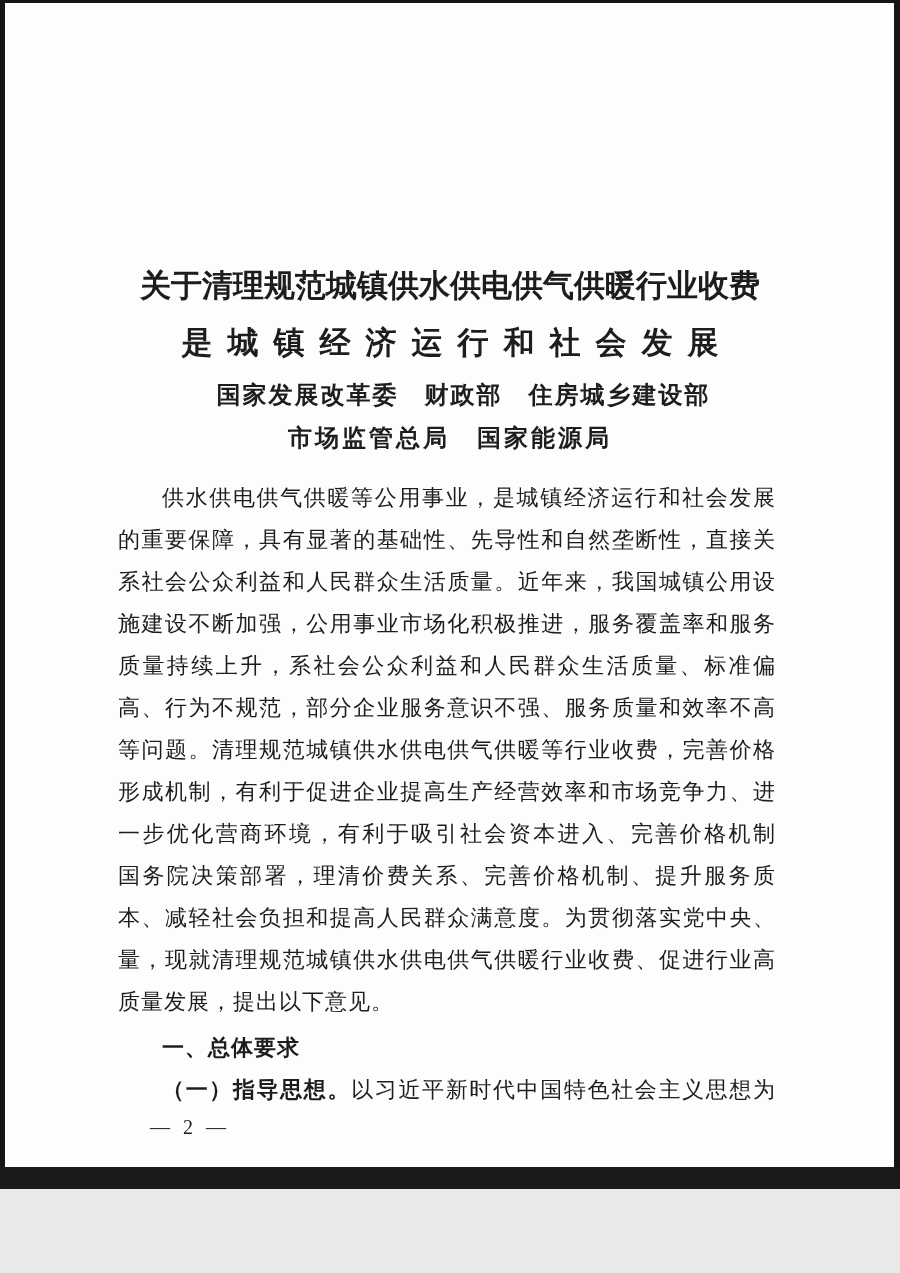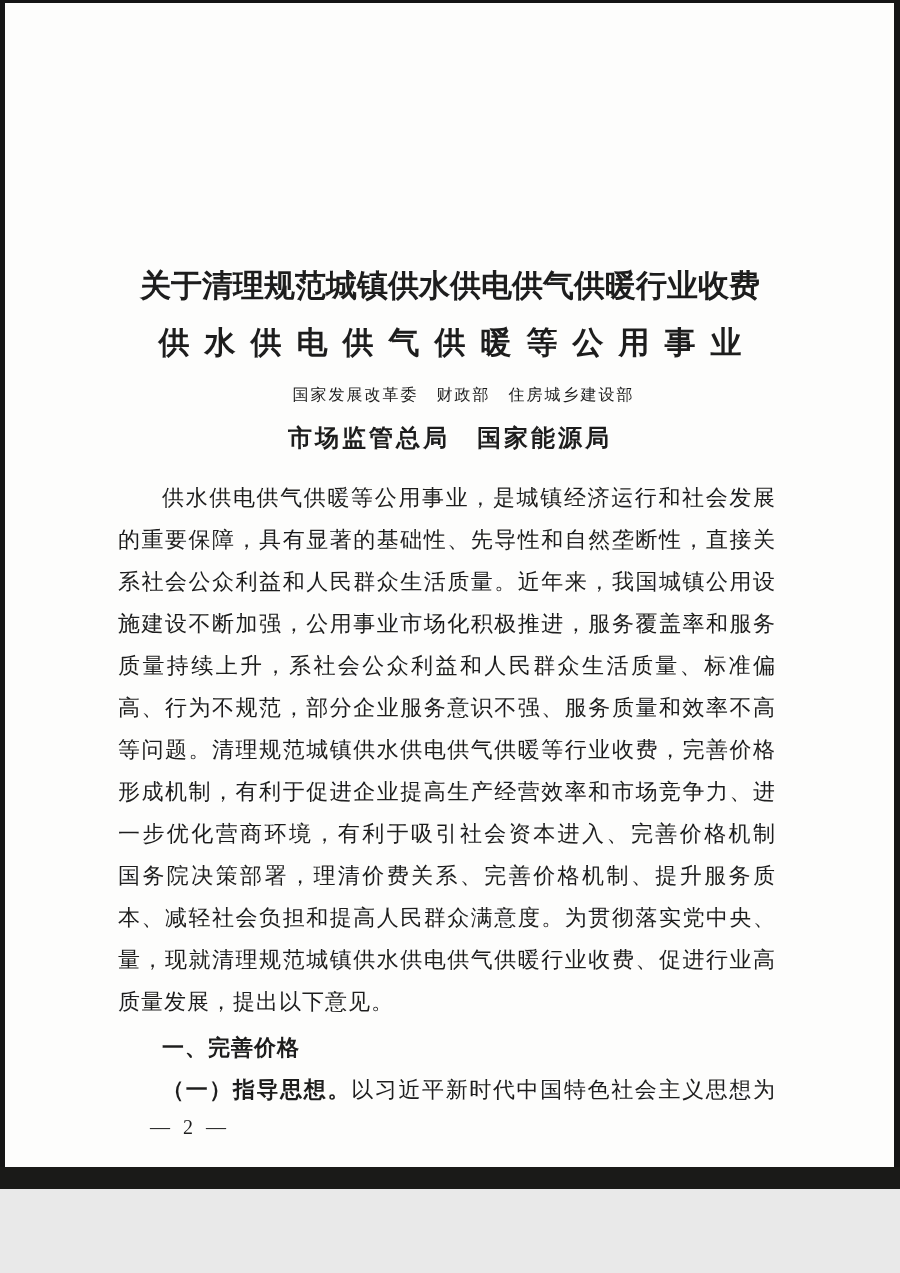--- a/index.html
+++ b/index.html
@@ -38,22 +38,22 @@
   .title-l2 {
     margin-top: 17px;
     font-size: 31px;
     font-weight: bold;
     line-height: 40px;
     letter-spacing: 15px;
     text-indent: 15px;
   }
   .byline-1 {
     margin-top: 18px;
-    font-size: 16px;
-    font-weight: normal;
+    font-size: 24px;
+    font-weight: bold;
     line-height: 28px;
     letter-spacing: 2px;
     padding-left: 27px;
   }
   .byline-2 {
     margin-top: 15px;
     font-size: 24px;
     font-weight: bold;
     line-height: 28px;
     letter-spacing: 3px;
@@ -96,38 +96,38 @@
 
 <div class="page">
 
   <div class="frame-top"></div>
   <div class="frame-left"></div>
   <div class="frame-right"></div>
   <div class="frame-bottom"></div>
 
   <div class="title-block">
     <div class="title-l1">关于清理规范城镇供水供电供气供暖行业收费</div>
-    <div class="title-l2">供水供电供气供暖等公用事业</div>
+    <div class="title-l2">是城镇经济运行和社会发展</div>
     <div class="byline-1">国家发展改革委　财政部　住房城乡建设部</div>
     <div class="byline-2">市场监管总局　国家能源局</div>
   </div>
 
   <div class="body-block">
     <div class="bl just indent">供水供电供气供暖等公用事业，是城镇经济运行和社会发展</div>
     <div class="bl just">的重要保障，具有显著的基础性、先导性和自然垄断性，直接关</div>
     <div class="bl just">系社会公众利益和人民群众生活质量。近年来，我国城镇公用设</div>
     <div class="bl just">施建设不断加强，公用事业市场化积极推进，服务覆盖率和服务</div>
     <div class="bl just">质量持续上升，系社会公众利益和人民群众生活质量、标准偏</div>
     <div class="bl just">高、行为不规范，部分企业服务意识不强、服务质量和效率不高</div>
     <div class="bl just">等问题。清理规范城镇供水供电供气供暖等行业收费，完善价格</div>
     <div class="bl just">形成机制，有利于促进企业提高生产经营效率和市场竞争力、进</div>
     <div class="bl just">一步优化营商环境，有利于吸引社会资本进入、完善价格机制</div>
     <div class="bl just">国务院决策部署，理清价费关系、完善价格机制、提升服务质</div>
     <div class="bl just">本、减轻社会负担和提高人民群众满意度。为贯彻落实党中央、</div>
     <div class="bl just">量，现就清理规范城镇供水供电供气供暖行业收费、促进行业高</div>
     <div class="bl">质量发展，提出以下意见。</div>
-    <div class="bl heading">一、完善价格</div>
+    <div class="bl heading">一、总体要求</div>
     <div class="bl just indent"><span class="bold-lead">（一）指导思想。</span><span>以习近平新时代中国特色社会主义思想为</span></div>
   </div>
 
   <div class="page-number">— 2 —</div>
 
 </div>
 
 </body></html>

